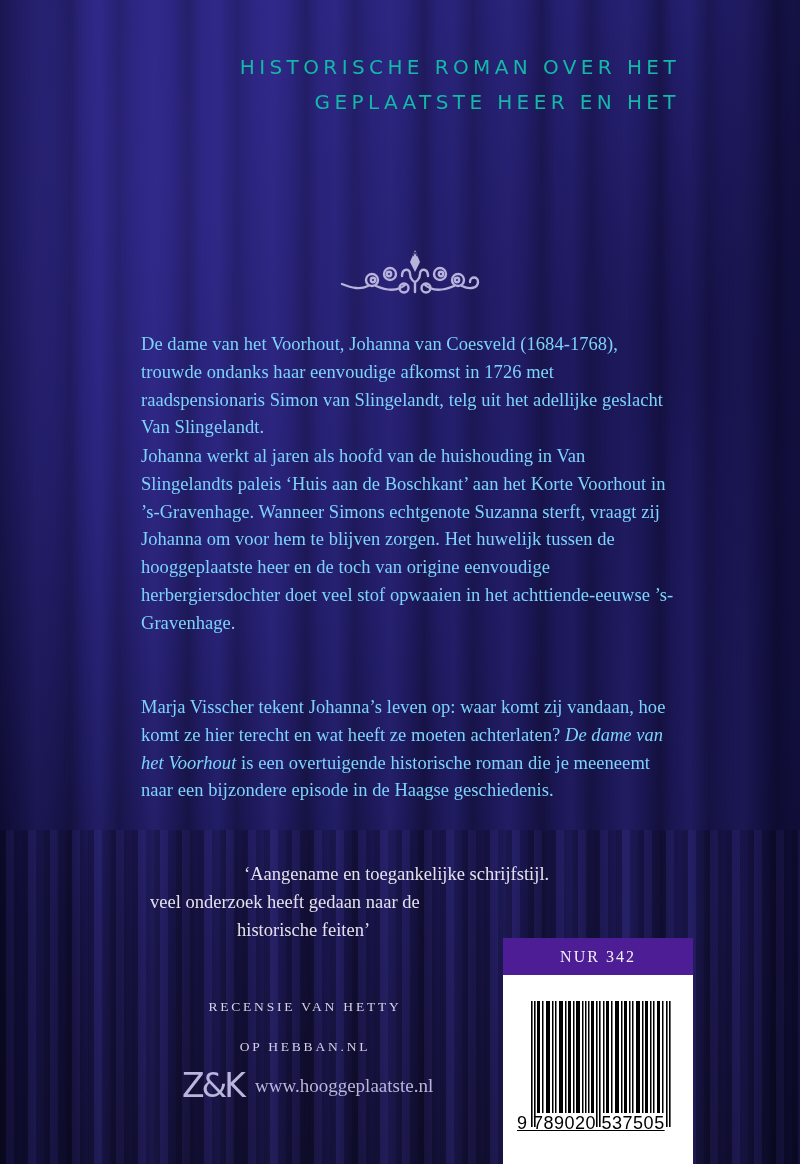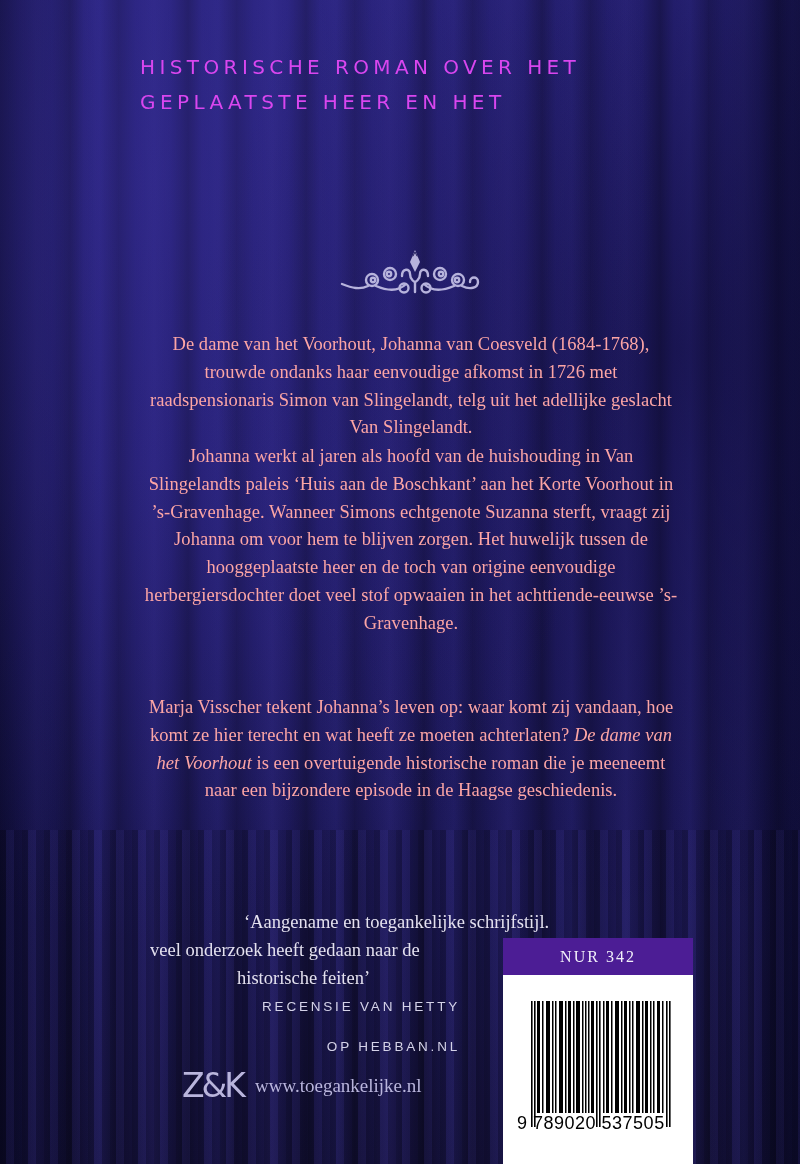--- a/index.html
+++ b/index.html
@@ -14,45 +14,45 @@
       linear-gradient(180deg,#28227a 0%,#241e70 40%,#1c1858 70%,#15123e 100%);}
   .bg2{position:absolute;inset:0;
     background:
       radial-gradient(ellipse at 20% 15%, rgba(60,50,160,0.35), transparent 55%),
       radial-gradient(ellipse at 85% 30%, rgba(10,8,40,0.45), transparent 50%),
       linear-gradient(90deg, rgba(5,5,30,0.55) 0%, rgba(0,0,0,0) 12%, rgba(0,0,0,0) 88%, rgba(5,5,30,0.55) 100%);}
   .frill{position:absolute;left:0;right:0;top:830px;height:334px;
     background:repeating-linear-gradient(90deg,rgba(0,0,0,0.28) 0 6px,rgba(80,70,170,0.12) 6px 14px,rgba(0,0,0,0.15) 14px 22px);
     opacity:.8;}
   .content{position:absolute;inset:0;}
-  .headline{position:absolute;left:140px;width:540px;top:50px;text-align:left;
-    font-family:"DejaVu Sans","Liberation Sans",sans-serif;color:#d946ef;
+  .headline{position:absolute;left:140px;width:540px;top:50px;text-align:right;
+    font-family:"DejaVu Sans","Liberation Sans",sans-serif;color:#14b8a6;
     font-size:20px;letter-spacing:4.4px;line-height:35px;font-weight:400;}
   .headline div{white-space:nowrap;}
   .ornament{position:absolute;left:340px;top:246px;width:150px;height:56px;}
-  .body-text{position:absolute;left:141px;width:540px;color:#fca5a5;
-    font-size:18.5px;line-height:27.8px;letter-spacing:0.05px;text-align:center;}
+  .body-text{position:absolute;left:141px;width:540px;color:#7dd3fc;
+    font-size:18.5px;line-height:27.8px;letter-spacing:0.05px;}
   .body-text p{margin:0 0 27px 0;}
   .p1{top:331px;}
   .p2{top:443px;}
   .p3{top:694px;}
   i{font-style:italic;}
   .quote{position:absolute;left:140px;width:490px;top:860px;color:#e4e1ef;
-    font-size:18.5px;line-height:28px;margin-top:48px;}
+    font-size:18.5px;line-height:28px;}
   .quote .l{white-space:nowrap;}
-  .review-source{position:absolute;left:150px;width:310px;top:986px;text-align:right;
-    font-family:Liberation Sans, sans-serif;color:#d4d2e8;
+  .review-source{position:absolute;left:150px;width:310px;top:986px;text-align:center;
+    font-family:Liberation Serif, serif;color:#d4d2e8;
     font-size:13.5px;letter-spacing:2.8px;line-height:42px;}
   .publisher{position:absolute;left:138px;top:1066px;display:flex;align-items:center;gap:12px;}
   .logo{font-family:"DejaVu Sans","Liberation Sans",sans-serif;color:#b9b5dc;font-size:33px;letter-spacing:-3px;font-weight:400;margin-left:44px;}
   .url{color:#b9b5dc;font-size:19px;}
   .barcode-box{position:absolute;left:503px;top:938px;width:190px;height:261px;background:#fff;}
   .nur{height:37px;background:#4c1d95;color:#f2f0fa;text-align:center;font-size:16px;letter-spacing:2px;line-height:38px;}
   .bars{position:absolute;left:28px;top:63px;width:140px;height:126px;}
-  .isbn{position:absolute;left:14px;top:175px;font-family:"Liberation Sans",sans-serif;font-size:18px;color:#000;letter-spacing:0.5px;}
+  .isbn{position:absolute;left:14px;top:175px;font-family:"Liberation Sans",sans-serif;font-size:18px;color:#000;letter-spacing:0.5px;text-decoration:underline;}
 </style>
 </head>
 <body>
 
 <div class="bg"></div>
 <div class="bg2"></div>
 <div class="frill"></div>
 
 <div class="content">
 
@@ -98,21 +98,21 @@
     <div class="l" style="padding-left:97px">historische feiten’</div>
   </div>
 
   <div class="review-source">
     <div>RECENSIE VAN HETTY</div>
     <div style="margin-top:-2px">OP HEBBAN.NL</div>
   </div>
 
   <div class="publisher">
     <span class="logo">Z&amp;K</span>
-    <span class="url">www.toegankelijke.nl</span>
+    <span class="url">www.hooggeplaatste.nl</span>
   </div>
 
   <div class="barcode-box">
     <div class="nur">NUR 342</div>
     <svg class="bars" viewBox="0 0 140 126" preserveAspectRatio="none">
       <g fill="#000">
         <rect x="0" y="0" width="1.6" height="126"></rect>
           <rect x="3" y="0" width="1.6" height="126"></rect>
         <rect x="6" y="0" width="3" height="112"></rect>
           <rect x="11" y="0" width="1.5" height="112"></rect>

